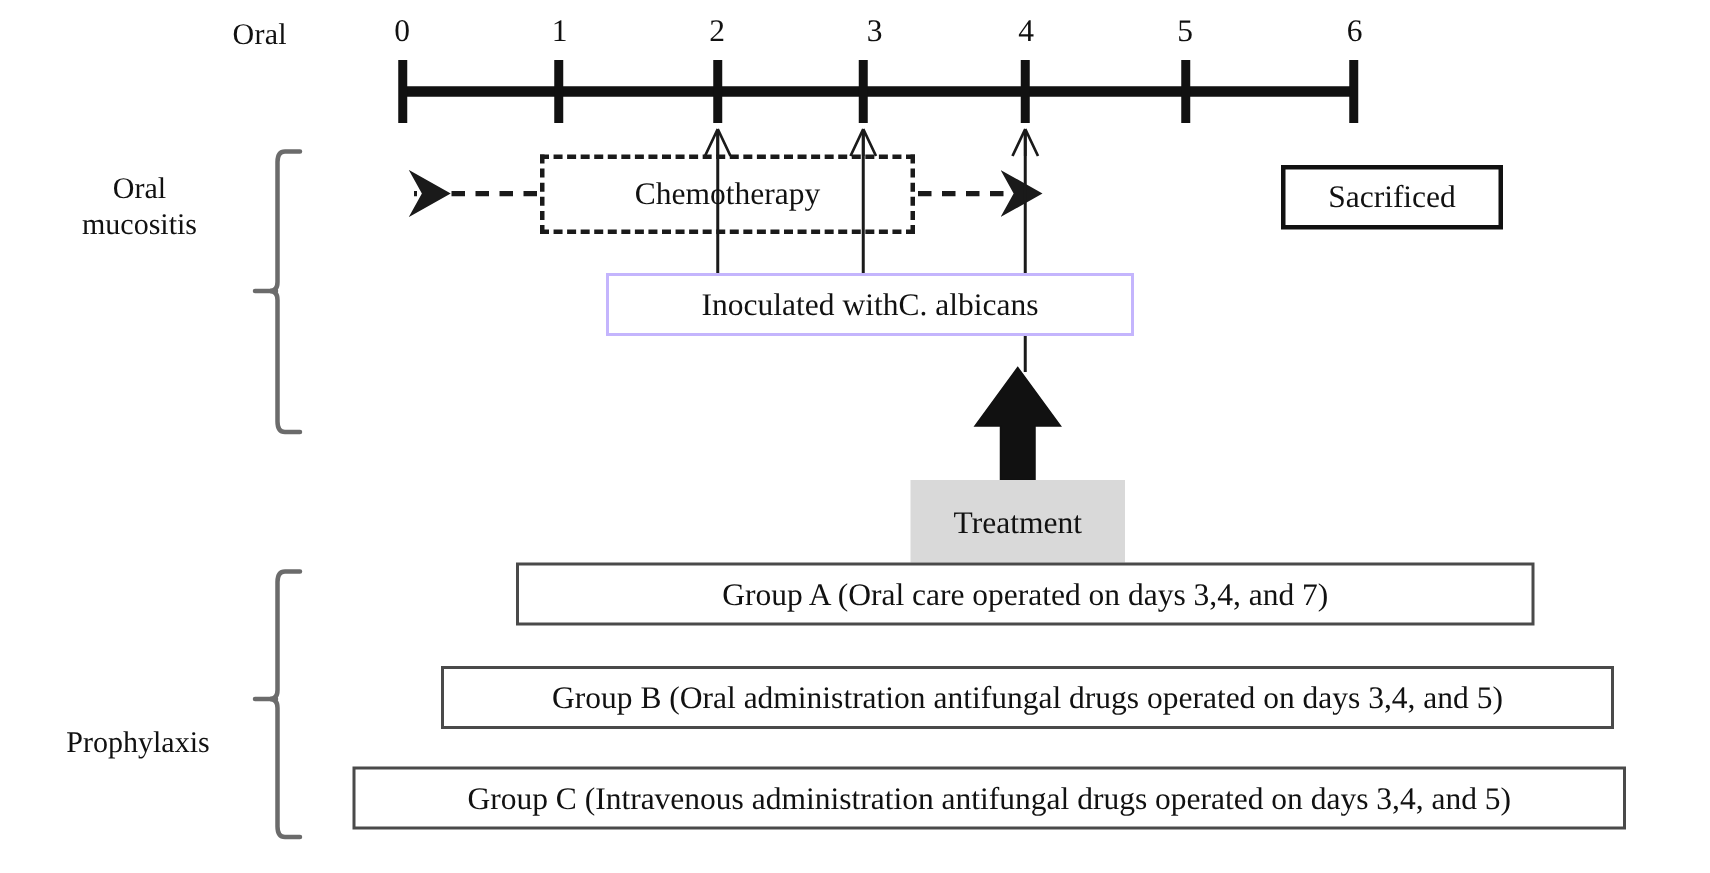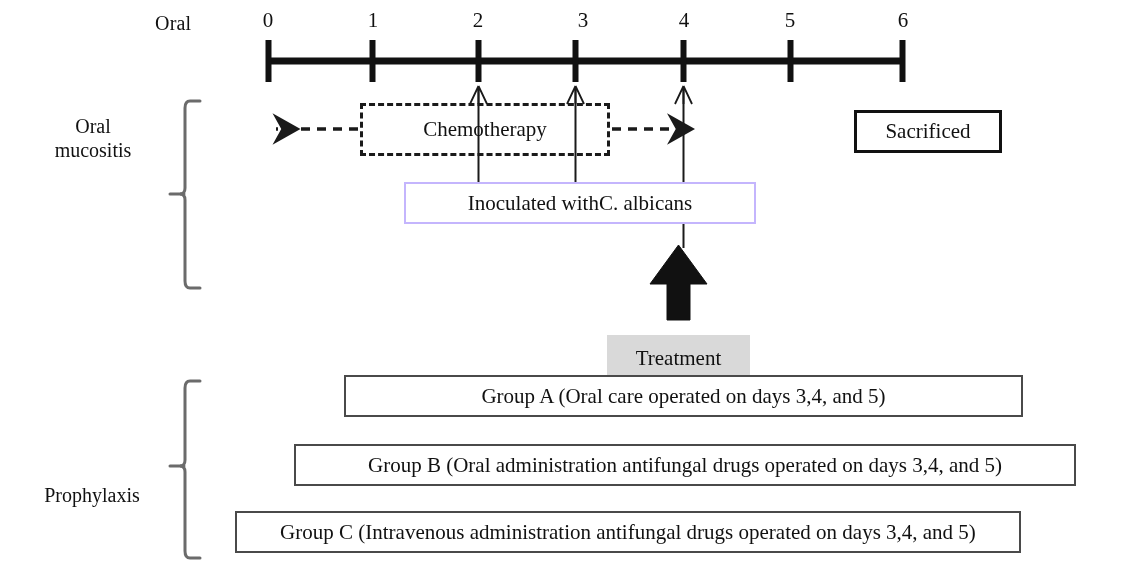--- a/index.html
+++ b/index.html
@@ -96,42 +96,41 @@
     top: 110px;
     width: 148px;
     height: 43px;
   }
   #box-treatment {
     border: none;
     background: #d9d9d9;
     left: 607px;
     top: 320px;
     width: 143px;
-    height: 46px;
-    margin-top: 15px;
+    height: 56px;
   }
   #box-group-a {
     border: 2px solid #4a4a4a;
     left: 344px;
     top: 375px;
     width: 679px;
     height: 42px;
   }
   #box-group-b {
     border: 2px solid #4a4a4a;
     left: 294px;
     top: 444px;
     width: 782px;
     height: 42px;
   }
   #box-group-c {
     border: 2px solid #4a4a4a;
     left: 235px;
     top: 511px;
-    width: 786px;
+    width: 849px;
     height: 42px;
   }
   .sp-italic { }
 </style>
 </head>
 <body>
 
 <div id="diagram-root">
 
   <div id="days-caption">Oral</div>
@@ -220,17 +219,17 @@
 
   <div class="box" id="box-inoculated">
     <span>Inoculated with </span>
       <span class="sp-italic">C. albicans</span>
   </div>
 
   <div class="box" id="box-sacrificed">Sacrificed</div>
 
   <div class="box" id="box-treatment">Treatment</div>
 
-  <div class="box" id="box-group-a">Group A (Oral care operated on days 3,4, and 5)</div>
+  <div class="box" id="box-group-a">Group A (Oral care operated on days 3,4, and 7)</div>
   <div class="box" id="box-group-b">Group B (Oral administration antifungal drugs operated on days 3,4, and 5)</div>
   <div class="box" id="box-group-c">Group C (Intravenous  administration antifungal drugs operated on days 3,4, and 5)</div>
 
 </div>
 
 </body></html>

